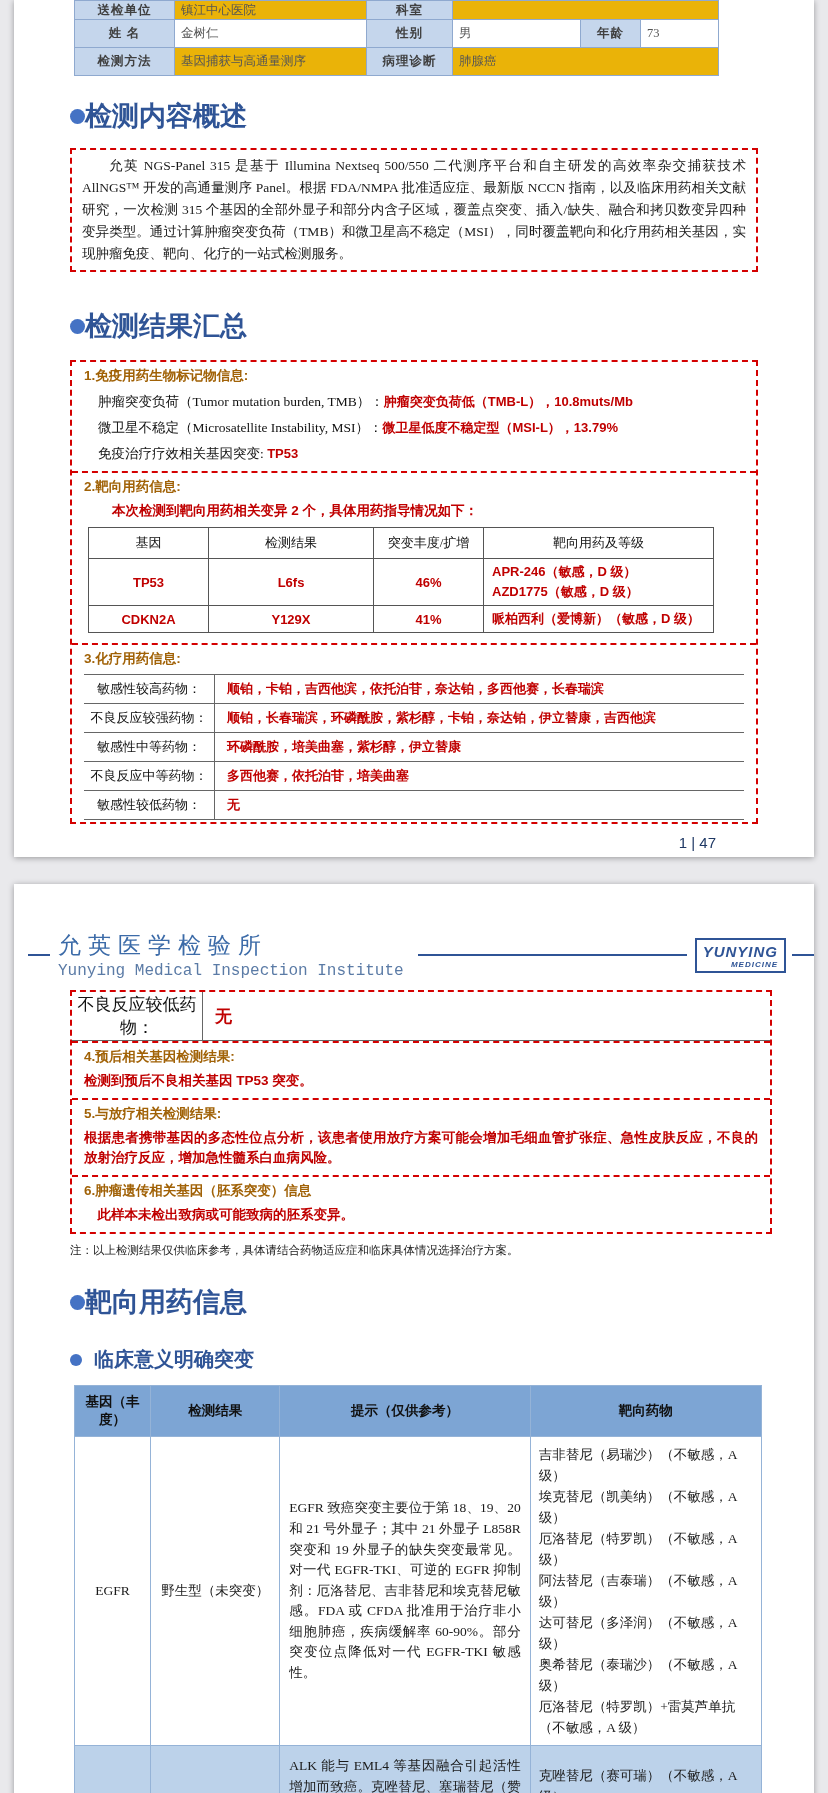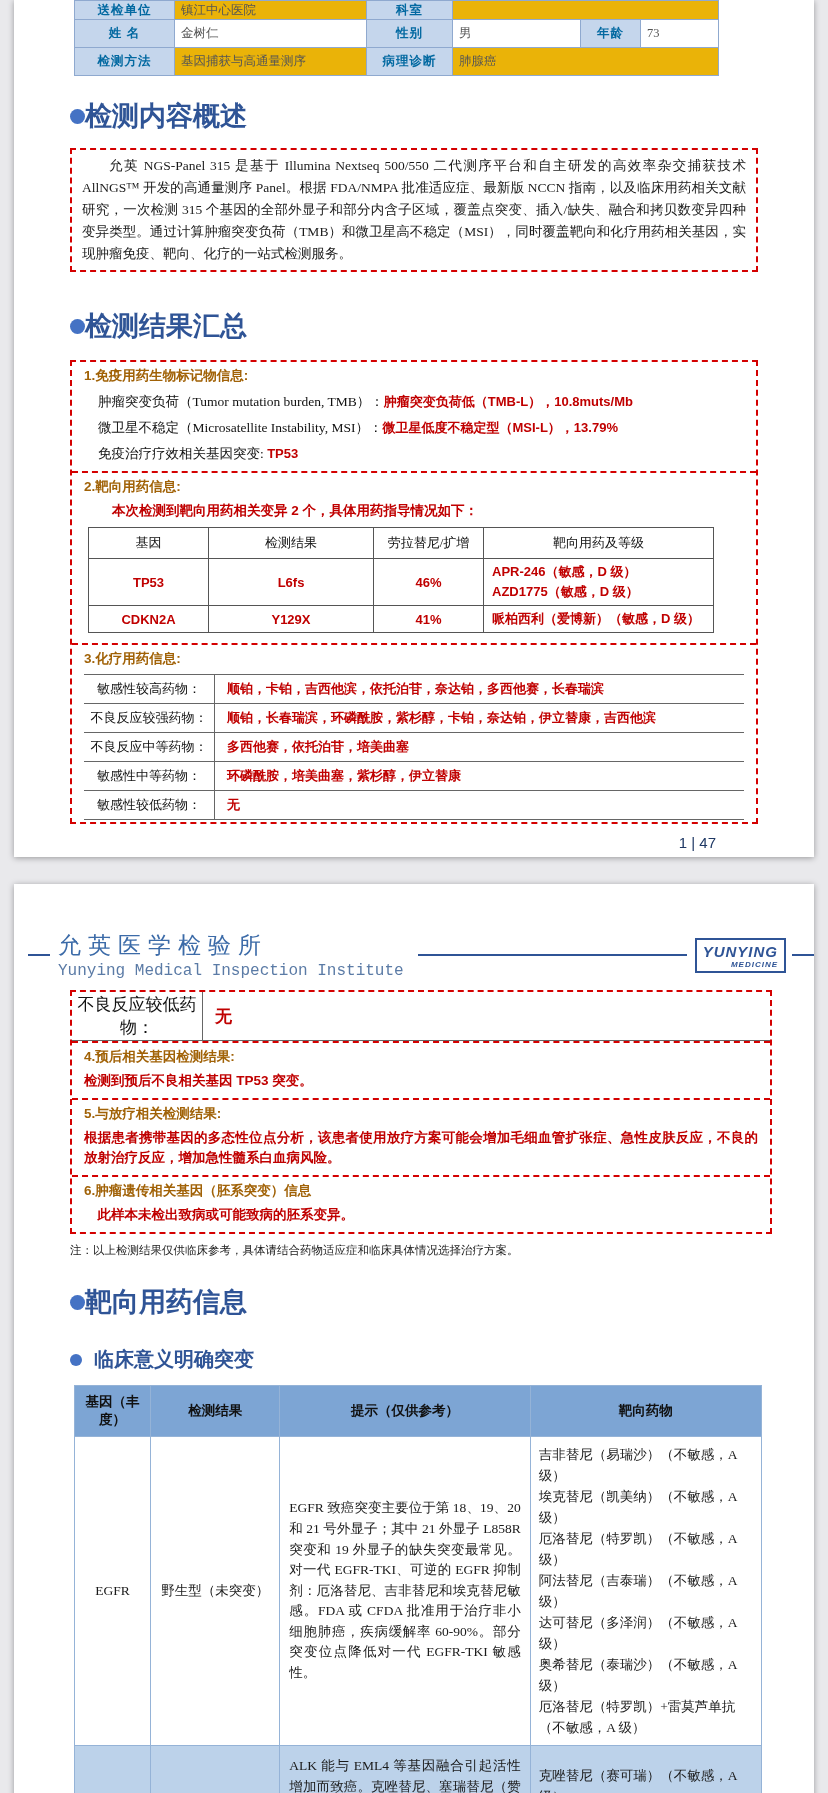--- a/index.html
+++ b/index.html
@@ -21,21 +21,21 @@
   .h2{display:flex;align-items:center;gap:12px;color:#2f5496;
       font-family:"Liberation Sans",sans-serif;font-weight:bold;font-size:20px;}
   .h2 .dot{width:12px;height:12px;border-radius:50%;background:#4472c4;flex:0 0 auto;}
 
   
   .patient-table{border-collapse:collapse;width:644px;margin-left:4px;table-layout:fixed;}
   .patient-table td{border:1px solid #8fa9cf;font-size:12.5px;padding:0 6px;overflow:hidden;}
   .patient-table tr:first-child td{height:18px;}
   .patient-table tr td{height:27px;}
   .patient-table .lbl{background:#c5d6ec;font-family:"Liberation Sans",sans-serif;
-      font-weight:bold;color:#0369a1;text-align:center;letter-spacing:1px;}
+      font-weight:bold;color:#404040;text-align:center;letter-spacing:1px;}
   .patient-table .val{color:#555;}
   .patient-table .shaded{background:#eab308;}
 
   
   .redbox{border:2px dashed #d40000;box-sizing:border-box;}
   .overview-box{margin-top:14px;padding:5px 10px;}
   .overview-box p{margin:0;font-size:13.5px;line-height:22px;text-indent:2em;text-align:justify;}
   .summary-box{margin-top:16px;}
   .sec{padding:5px 12px 8px 12px;}
   .sec + .sec{border-top:2px dashed #d40000;}
@@ -169,21 +169,21 @@
         <colgroup>
             <col style="width:120px">
             <col style="width:165px">
             <col style="width:110px">
             <col style="width:230px">
           </colgroup>
         <tbody>
             <tr class="hd">
           <td>基因</td>
           <td>检测结果</td>
-          <td>劳拉替尼/扩增</td>
+          <td>突变丰度/扩增</td>
           <td>靶向用药及等级</td>
         </tr>
         <tr>
           <td class="rv">TP53</td>
           <td class="rv">L6fs</td>
           <td class="rv">46%</td>
           <td class="rv drugs-col">APR-246（敏感，D 级）
 AZD1775（敏感，D 级）</td>
         </tr>
         <tr>
@@ -202,26 +202,26 @@
         <tbody>
             <tr>
           <td class="cl">敏感性较高药物：</td>
           <td class="cv rv">顺铂，卡铂，吉西他滨，依托泊苷，奈达铂，多西他赛，长春瑞滨</td>
         </tr>
         <tr>
           <td class="cl">不良反应较强药物：</td>
           <td class="cv rv">顺铂，长春瑞滨，环磷酰胺，紫杉醇，卡铂，奈达铂，伊立替康，吉西他滨</td>
         </tr>
         <tr>
+          <td class="cl">敏感性中等药物：</td>
+          <td class="cv rv">环磷酰胺，培美曲塞，紫杉醇，伊立替康</td>
+        </tr>
+        <tr>
           <td class="cl">不良反应中等药物：</td>
           <td class="cv rv">多西他赛，依托泊苷，培美曲塞</td>
-        </tr>
-        <tr>
-          <td class="cl">敏感性中等药物：</td>
-          <td class="cv rv">环磷酰胺，培美曲塞，紫杉醇，伊立替康</td>
         </tr>
         <tr>
           <td class="cl">敏感性较低药物：</td>
           <td class="cv rv">无</td>
         </tr>
       </tbody>
         </table>
     </div>
   </div>
 

